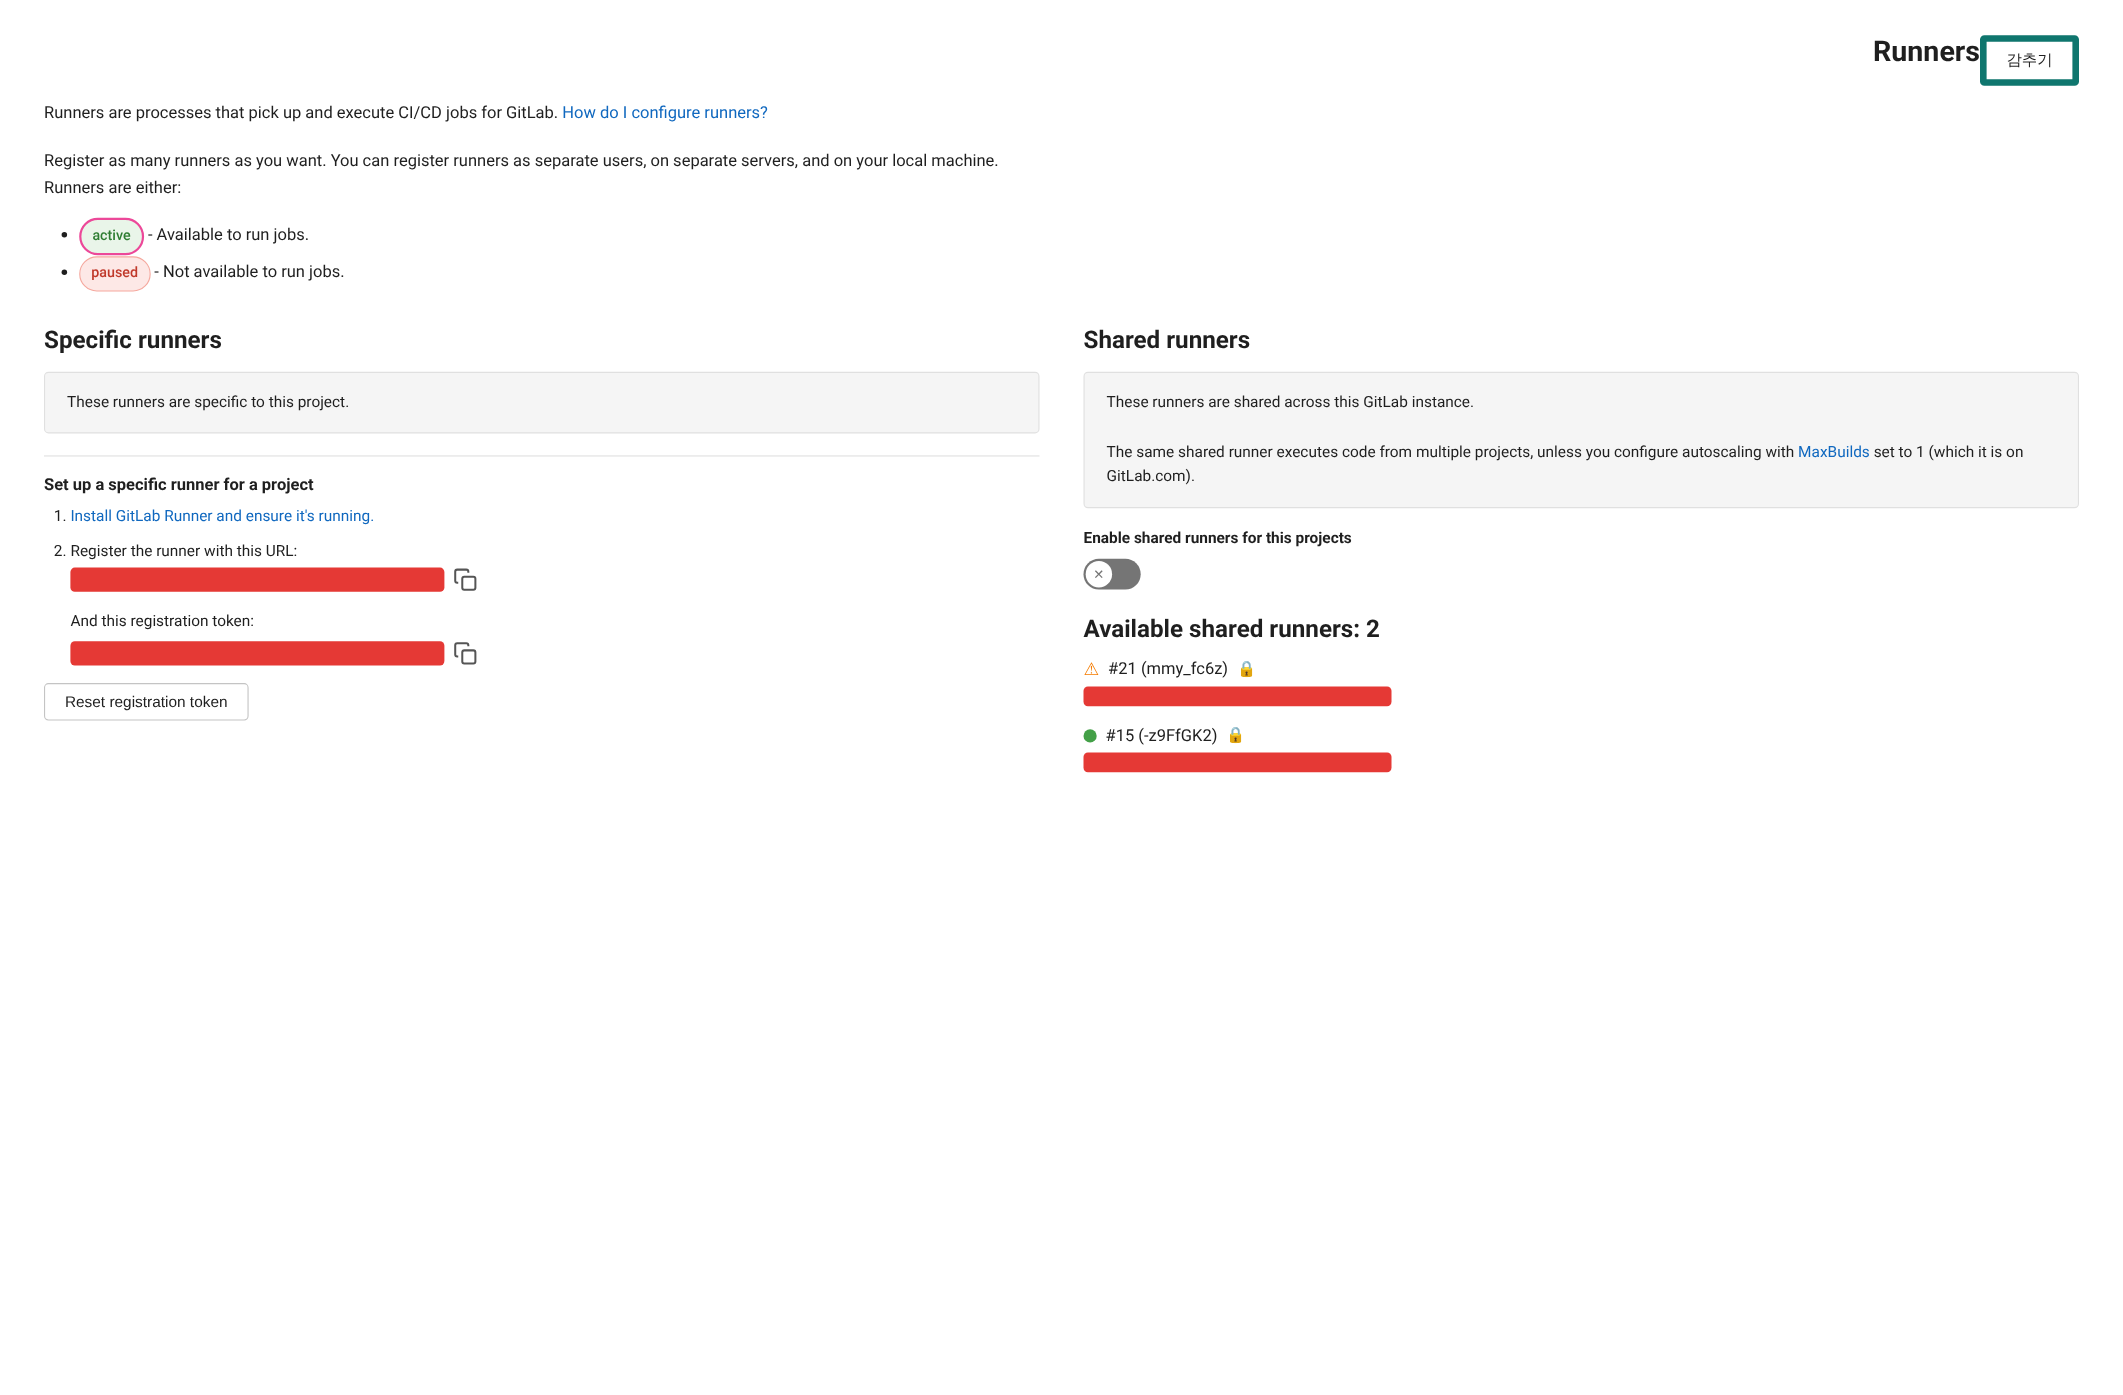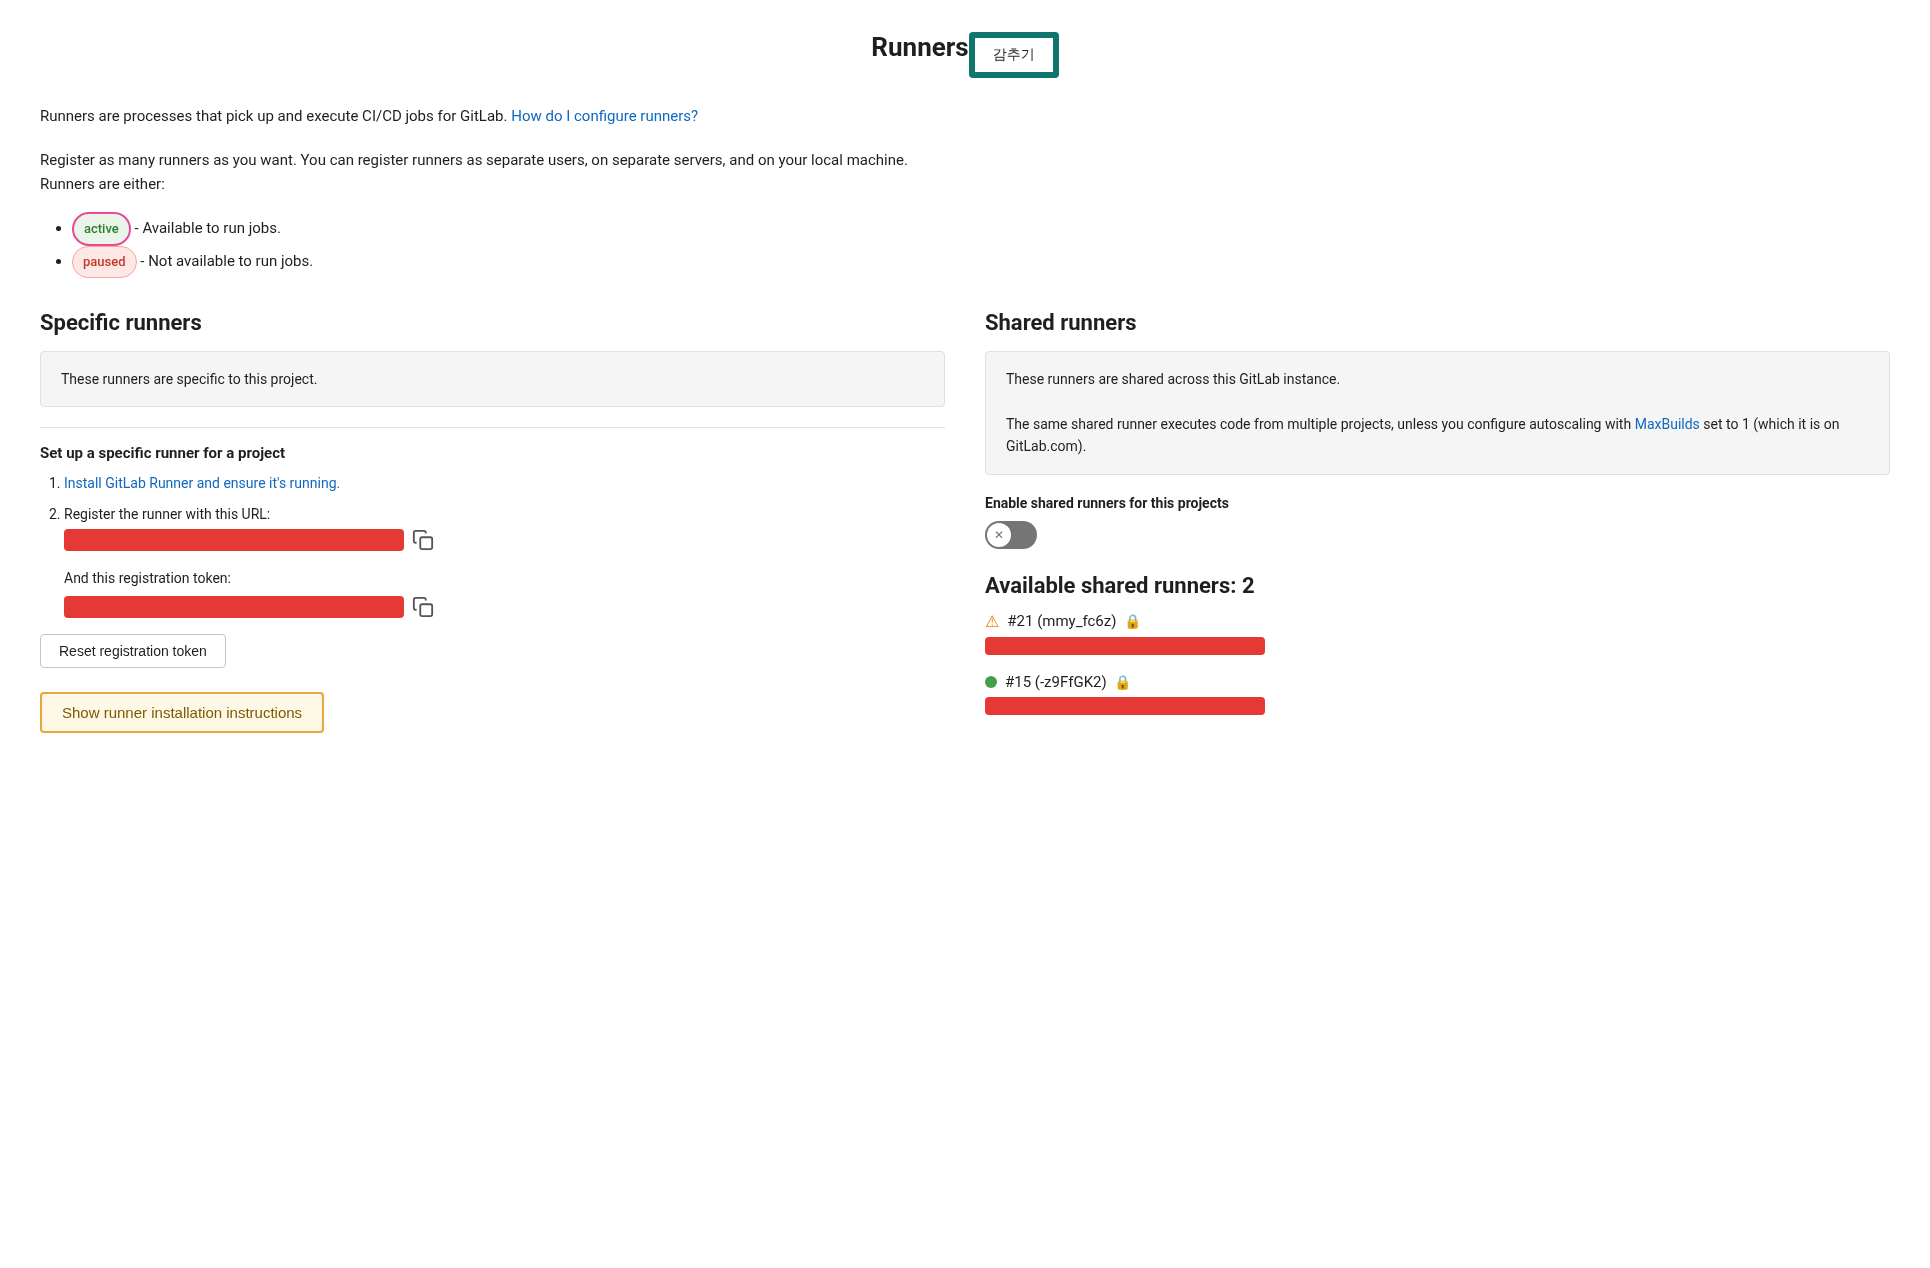--- a/index.html
+++ b/index.html
@@ -5,23 +5,23 @@
     * { box-sizing: border-box; margin: 0; padding: 0; }
     body {
       font-family: -apple-system, BlinkMacSystemFont, 'Segoe UI', Roboto, sans-serif;
       font-size: 15px;
       color: #1f1f1f;
       background: #fff;
       padding: 32px 40px;
     }
     .page-header {
       display: flex;
-      justify-content: center;
+      justify-content: flex-end;
       align-items: flex-start;
-      margin-bottom: 26px;
+      margin-bottom: 12px;
     }
     h1 {
       font-size: 26px;
       font-weight: 700;
       color: #1f1f1f;
     }
     .hide-button {
       border: 6px solid #0f766e;
       background: #fff;
       padding: 8px 18px;
@@ -292,23 +292,20 @@
           <svg class="copy-icon" viewBox="0 0 24 24" fill="none" stroke="currentColor" stroke-width="2">
             <rect x="9" y="9" width="13" height="13" rx="2"></rect>
               <path d="M5 15H4a2 2 0 0 1-2-2V4a2 2 0 0 1 2-2h9a2 2 0 0 1 2 2v1"></path>
           </svg>
         </div>
       </li>
     </ol>
     <div>
       <button class="reset-btn">Reset registration token</button>
     </div>
-    <div style="margin-top: 10px;">
-      <button class="show-instructions-btn">Show runner installation instructions</button>
-    </div>
   </div>
 
   <div>
     <h2 class="section-title">Shared runners</h2>
     <div class="info-box">
       <p>These runners are shared across this GitLab instance.</p>
       <br>
       <p>
         <span>The same shared runner executes code from multiple projects, unless you configure autoscaling with</span>
         <a href="#">MaxBuilds</a>

